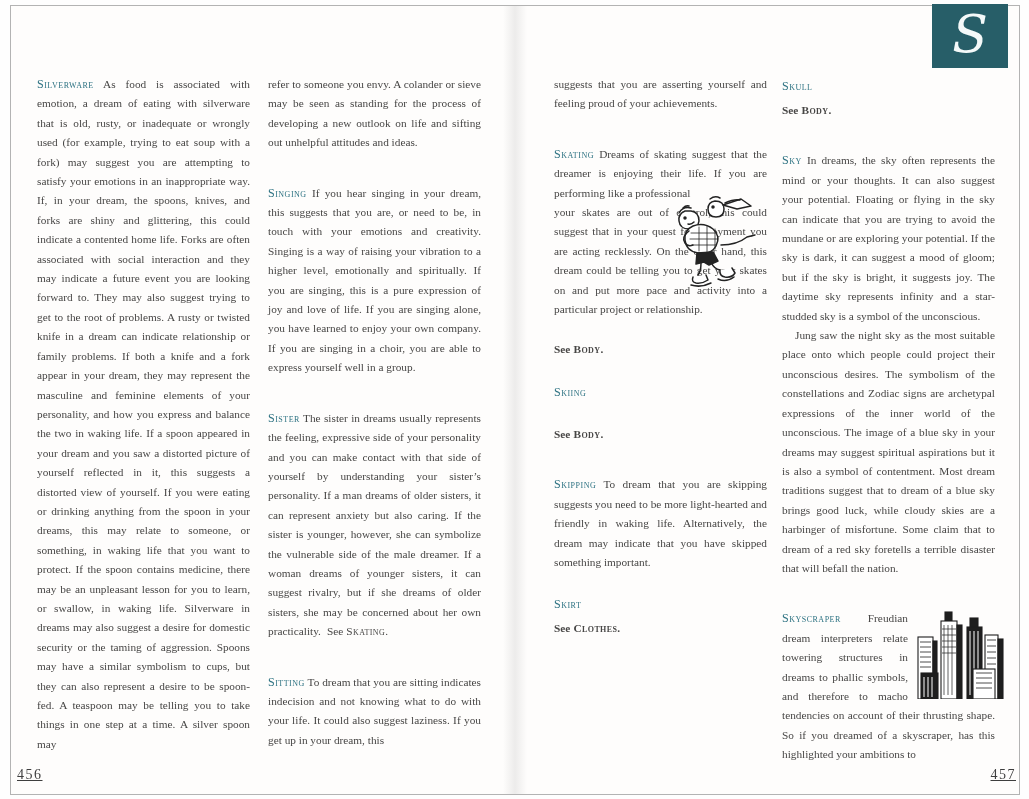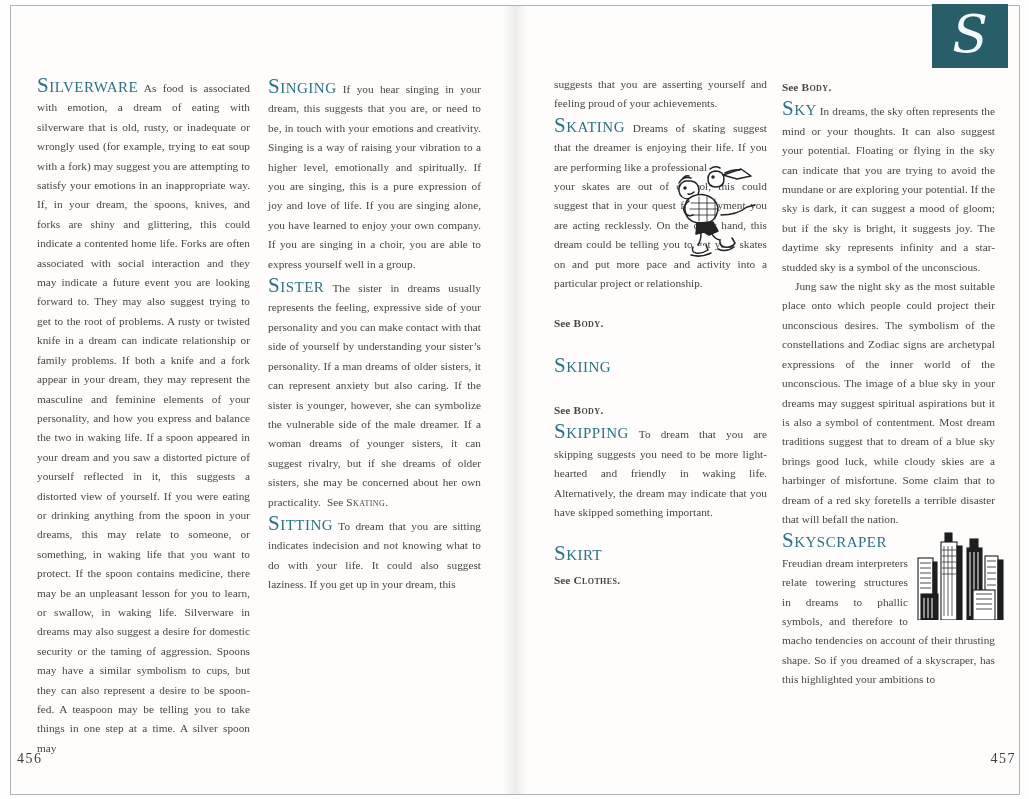--- a/index.html
+++ b/index.html
@@ -28,63 +28,64 @@
   .col {
     position:absolute; top:75px; width:213px;
     font-size:11.3px; line-height:19.4px; text-align:justify;
   }
   #col1 { left:37px; }
   #col2 { left:268px; }
   #col3 { left:554px; }
   #col4 { left:782px; }
   .heading {
     font-variant:small-caps; color:#2d7282;
-    font-size:21px; letter-spacing:0.5px; line-height:1;
+    font-size:12px; letter-spacing:0.5px; line-height:1;
   }
   .sc { font-variant:small-caps; letter-spacing:0.4px; }
-  .entry { margin-top:1px; }
+  .entry { margin-top:31px; }
   .entry.ref { margin-top:21px; }
   .entry.ref .heading-line { line-height:23px; }
   .see-line { margin-top:3px;font-weight:bold; }
   .see-ref { margin-left:0.28em; }
   .see-inline-prefix { margin-left:0.28em; }
   .cont { margin-top:0; }
   .indent { text-indent:13px; }
   .skating { position:relative; }
   .illus-skater {
     position:absolute; top:48px; right:0; width:104px; height:94px;
   }
   .narrow { width:106px; }
   .illus-sky {
     float:right; width:92px; height:88px;
     margin:2px -12px 5px 7px;
   }
   .page-num {
-    position:absolute; bottom:32px; font-size:14px;
-    letter-spacing:1.5px; color:#3e3e3e;
+    position:absolute; bottom:16px; font-size:14px;
+    letter-spacing:1.5px; color:#3e3e3e;text-decoration:underline;
   }
   .page-num.left { left:17px; }
   .page-num.right { right:13px; }
 </style>
 </head>
 <body>
 
 <div>
   <div class="page-frame"></div>
   <div class="gutter"></div>
 
   <div class="tab">
     <span class="tab-letter">S</span>
   </div>
 
   <div class="col" id="col1">
     <p class="body"><span class="heading">Silverware</span> <span>As food is associated with emotion, a dream of eating with silverware that is old, rusty, or inadequate or wrongly used (for example, trying to eat soup with a fork) may suggest you are attempting to satisfy your emotions in an inappropriate way. If, in your dream, the spoons, knives, and forks are shiny and glittering, this could indicate a contented home life. Forks are often associated with social interaction and they may indicate a future event you are looking forward to. They may also suggest trying to get to the root of problems. A rusty or twisted knife in a dream can indicate relationship or family problems. If both a knife and a fork appear in your dream, they may represent the masculine and feminine elements of your personality, and how you express and balance the two in waking life. If a spoon appeared in your dream and you saw a distorted picture of yourself reflected in it, this suggests a distorted view of yourself. If you were eating or drinking anything from the spoon in your dreams, this may relate to someone, or something, in waking life that you want to protect. If the spoon contains medicine, there may be an unpleasant lesson for you to learn, or swallow, in waking life. Silverware in dreams may also suggest a desire for domestic security or the taming of aggression. Spoons may have a similar symbolism to cups, but they can also represent a desire to be spoon-fed. A teaspoon may be telling you to take things in one step at a time. A silver spoon may</span></p>
   </div>
 
   <div class="col" id="col2">
+    <p class="cont">refer to someone you envy. A colander or sieve may be seen as standing for the process of developing a new outlook on life and sifting out unhelpful attitudes and ideas.</p>
 
     <div class="entry">
       <p><span class="heading">Singing</span> <span>If you hear singing in your dream, this suggests that you are, or need to be, in touch with your emotions and creativity. Singing is a way of raising your vibration to a higher level, emotionally and spiritually. If you are singing, this is a pure expression of joy and love of life. If you are singing alone, you have learned to enjoy your own company. If you are singing in a choir, you are able to express yourself well in a group.</span></p>
     </div>
 
     <div class="entry">
       <p><span class="heading">Sister</span> <span>The sister in dreams usually represents the feeling, expressive side of your personality and you can make contact with that side of yourself by understanding your sister’s personality. If a man dreams of older sisters, it can represent anxiety but also caring. If the sister is younger, however, she can symbolize the vulnerable side of the male dreamer. If a woman dreams of younger sisters, it can suggest rivalry, but if she dreams of older sisters, she may be concerned about her own practicality.</span>
       <span class="see-inline-prefix">See</span><span class="sc see-ref">Skating</span><span>.</span></p>
     </div>
 
@@ -140,20 +141,21 @@
     </div>
 
     <div class="entry ref">
       <div class="heading-line"><span class="heading">Skirt</span></div>
       <div class="see-line"><span>See</span><span class="sc see-ref">Clothes</span><span>.</span></div>
     </div>
   </div>
 
   <div class="col" id="col4">
     <div class="entry ref cont" style="margin-top:0">
+      <div class="heading-line"><span class="heading">Skull</span></div>
       <div class="see-line"><span>See</span><span class="sc see-ref">Body</span><span>.</span></div>
     </div>
 
     <div class="entry">
       <p><span class="heading">Sky</span> <span>In dreams, the sky often represents the mind or your thoughts. It can also suggest your potential. Floating or flying in the sky can indicate that you are trying to avoid the mundane or are exploring your potential. If the sky is dark, it can suggest a mood of gloom; but if the sky is bright, it suggests joy. The daytime sky represents infinity and a star-studded sky is a symbol of the unconscious.</span></p>
       <p class="indent">Jung saw the night sky as the most suitable place onto which people could project their unconscious desires. The symbolism of the constellations and Zodiac signs are archetypal expressions of the inner world of the unconscious. The image of a blue sky in your dreams may suggest spiritual aspirations but it is also a symbol of contentment. Most dream traditions suggest that to dream of a blue sky brings good luck, while cloudy skies are a harbinger of misfortune. Some claim that to dream of a red sky foretells a terrible disaster that will befall the nation.</p>
     </div>
 
     <div class="entry">
       <p>

